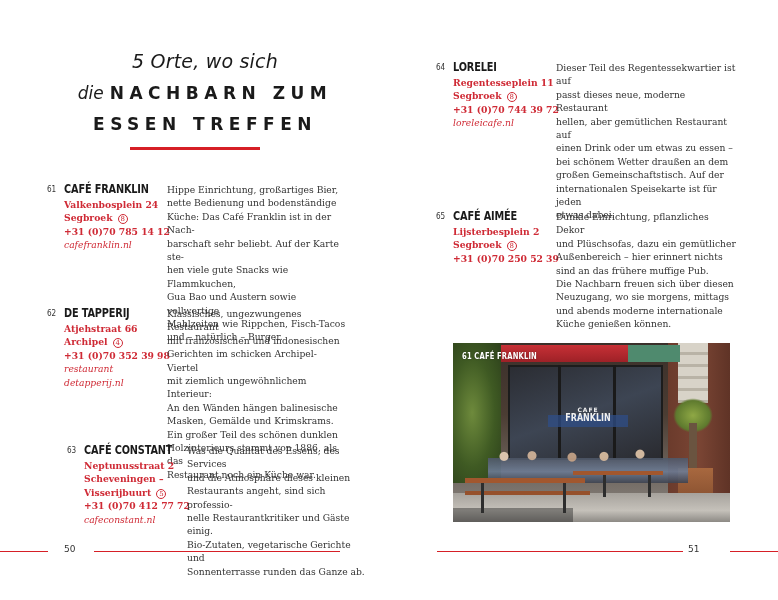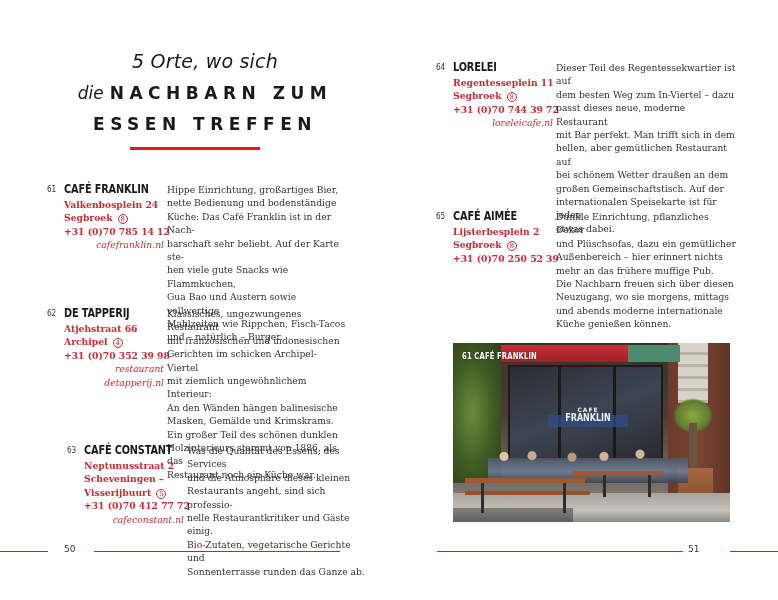--- a/index.html
+++ b/index.html
@@ -17,21 +17,21 @@
   .title-line2 .ital { font-family: "DejaVu Sans", sans-serif; font-style: italic; font-size: 17px; margin-right: 6px; }
   .title-line2 .caps, .title-line3 { font-family: "DejaVu Sans", sans-serif; font-weight: bold; font-size: 17px; letter-spacing: 5.5px; }
   .title-line3 { margin-top: 4px; line-height: 26px; }
   .title-rule { position: absolute; left: 130px; top: 147px; width: 130px; height: 3px; background: #d61f26; }
 
   
   .entry { position: absolute; }
   .entry-num { position: absolute; left: 0; top: 2px; font-family: "DejaVu Sans Condensed", "DejaVu Sans", sans-serif; font-size: 9.5px; color: #333; transform: scaleX(0.85); transform-origin: left; }
   .entry-name { position: absolute; left: 17px; top: 0; font-family: "DejaVu Sans", sans-serif; font-weight: bold; font-size: 12.5px; color: #1a1a1a; letter-spacing: -0.2px; transform: scaleX(0.78); transform-origin: left; white-space: nowrap; }
   .entry-info { position: absolute; left: 17px; top: 17px; width: 100px; font-size: 9.2px; line-height: 13.4px; color: #cf2a35; font-weight: bold; }
-  .entry-info .web { font-style: italic; font-weight: normal; text-align: right; }
+  .entry-info .web { font-style: italic; font-weight: normal; }
   .entry-info div { white-space: nowrap; }
   .entry-desc { position: absolute; left: 120px; top: 2px; width: 180px; font-size: 9.2px; line-height: 13.4px; color: #333; }
 
   .circ { display: inline-block; width: 10px; height: 10px; border: 1px solid #cf2a35; border-radius: 50%; font-size: 7px; line-height: 8px; text-align: center; font-weight: normal; vertical-align: 0px; margin-left: 2px; }
 
   
   .photo { position: absolute; left: 64px; top: 343px; width: 277px; height: 179px; overflow: hidden; background: #5a4a3e; }
   .photo .sky-bg { position: absolute; inset: 0; background: linear-gradient(180deg, #3a2f2a 0%, #4b3d33 40%, #6c625a 70%, #8f8c88 100%); }
   .photo .plants { position: absolute; left: 0; top: 0; width: 48px; height: 140px; background: radial-gradient(ellipse at 40% 50%, #6e8a3c 0%, #3f5a23 55%, #2c3f1b 100%); }
   .photo .awning { position: absolute; left: 35px; top: 2px; width: 190px; height: 17px; background: linear-gradient(180deg, #c73036, #9e2127); transform: skewX(-4deg); }
@@ -155,44 +155,43 @@
     <span class="entry-num">64</span>
     <span class="entry-name">LORELEI</span>
     <div class="entry-info">
       <div>Regentesseplein 11</div>
       <div><span>Segbroek</span> <span class="circ">8</span></div>
       <div>+31 (0)70 744 39 72</div>
       <div class="web">loreleicafe.nl</div>
     </div>
     <div class="entry-desc">
       <div>Dieser Teil des Regentessekwartier ist auf</div>
-      <div>dem besten Weg zum In-Viertel – dazu</div>
       <div>passt dieses neue, moderne Restaurant</div>
-      <div>mit Bar perfekt. Man trifft sich in dem</div>
       <div>hellen, aber gemütlichen Restaurant auf</div>
+      <div>einen Drink oder um etwas zu essen –</div>
       <div>bei schönem Wetter draußen an dem</div>
       <div>großen Gemeinschaftstisch. Auf der</div>
       <div>internationalen Speisekarte ist für jeden</div>
       <div>etwas dabei.</div>
     </div>
   </div>
 
   <div class="entry" style="left:47px; top:208px; width:300px; height:115px;">
     <span class="entry-num">65</span>
     <span class="entry-name">CAFÉ AIMÉE</span>
     <div class="entry-info">
       <div>Lijsterbesplein 2</div>
       <div><span>Segbroek</span> <span class="circ">8</span></div>
       <div>+31 (0)70 250 52 39</div>
     </div>
     <div class="entry-desc">
       <div>Dunkle Einrichtung, pflanzliches Dekor</div>
       <div>und Plüschsofas, dazu ein gemütlicher</div>
       <div>Außenbereich – hier erinnert nichts</div>
-      <div>mehr an das frühere muffige Pub.</div>
+      <div>sind an das frühere muffige Pub.</div>
       <div>Die Nachbarn freuen sich über diesen</div>
       <div>Neuzugang, wo sie morgens, mittags</div>
       <div>und abends moderne internationale</div>
       <div>Küche genießen können.</div>
     </div>
   </div>
 
   <div class="photo">
     <div class="sky-bg"></div>
     <div class="brick"></div>

